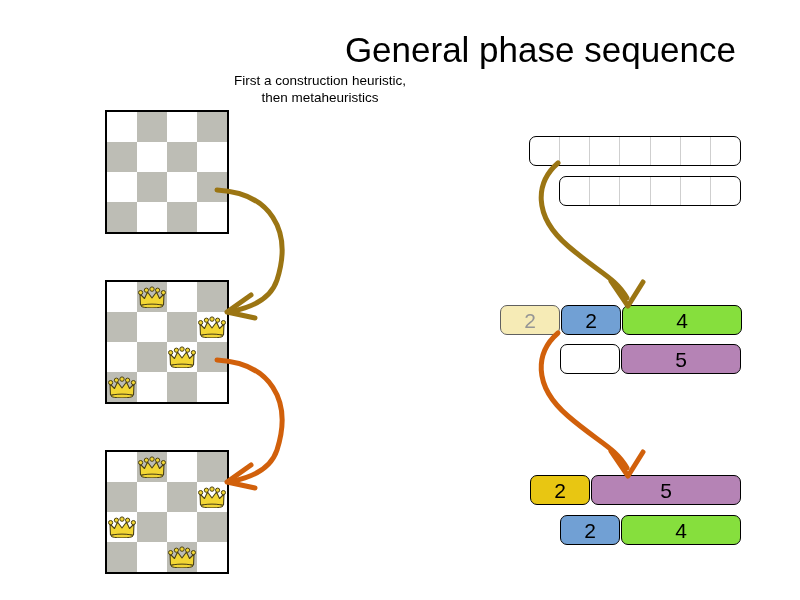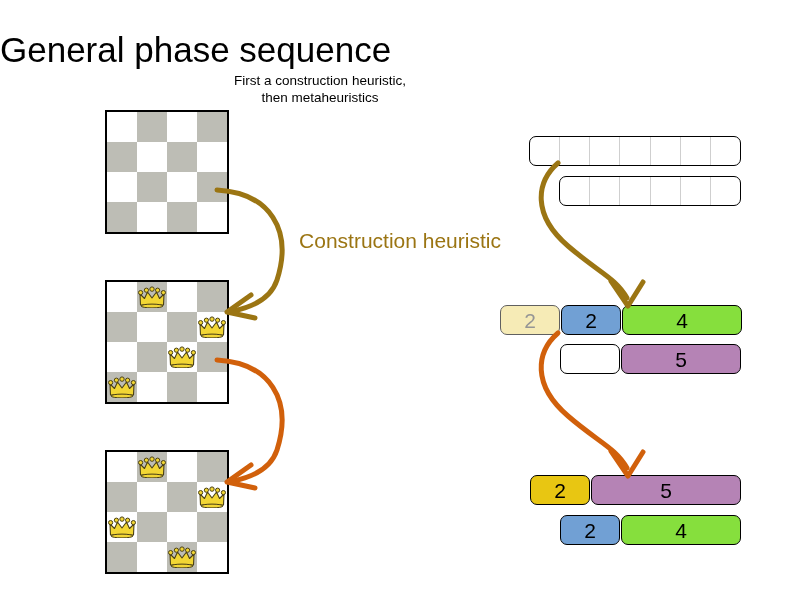--- a/index.html
+++ b/index.html
@@ -15,21 +15,21 @@
     font-family: "Liberation Sans", sans-serif;
     color: #000000;
   }
 
   
   #title {
     position: absolute;
     left: 0;
     top: 30px;
     width: 736px;
-    text-align: left;
+    text-align: right;
     font-size: 35px;
     line-height: 40px;
     font-weight: normal;
     color: #000000;
     letter-spacing: 0px;
   }
   #subtitle {
     position: absolute;
     left: 0;
     top: 72px;
@@ -161,21 +161,20 @@
 </head>
 <body>
 
 <div id="title">General phase sequence</div>
 <div id="subtitle">
   <span class="line">First a construction heuristic,</span>
   <span class="line">then metaheuristics</span>
 </div>
 
 <div class="phase-label" id="label-construction">
-  <span class="main">Construction heuristic</span>
 </div>
 <div class="phase-label" id="label-meta">
 </div>
 
 <div class="board" id="board-initial">
     <div class="cell light"></div>
     <div class="cell dark"></div>
     <div class="cell light"></div>
     <div class="cell dark"></div>
     <div class="cell dark"></div>

